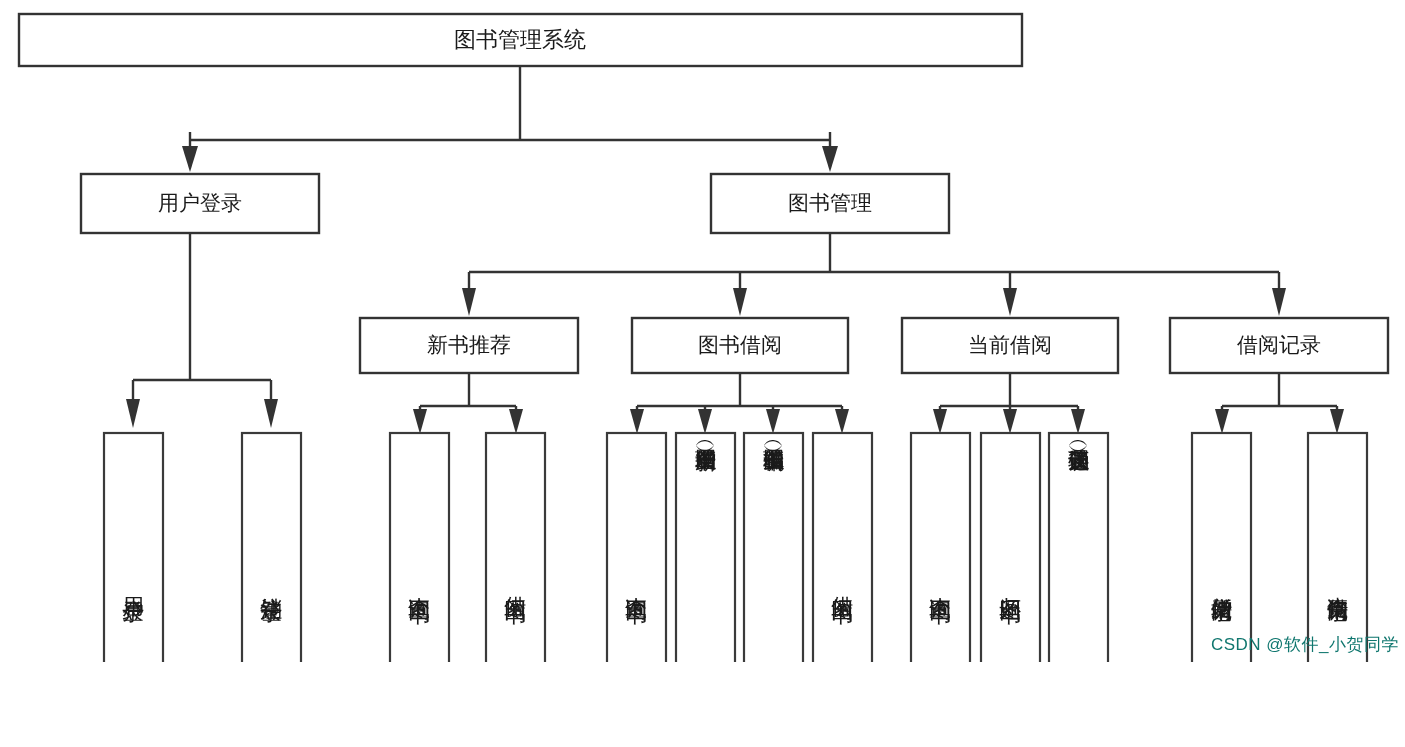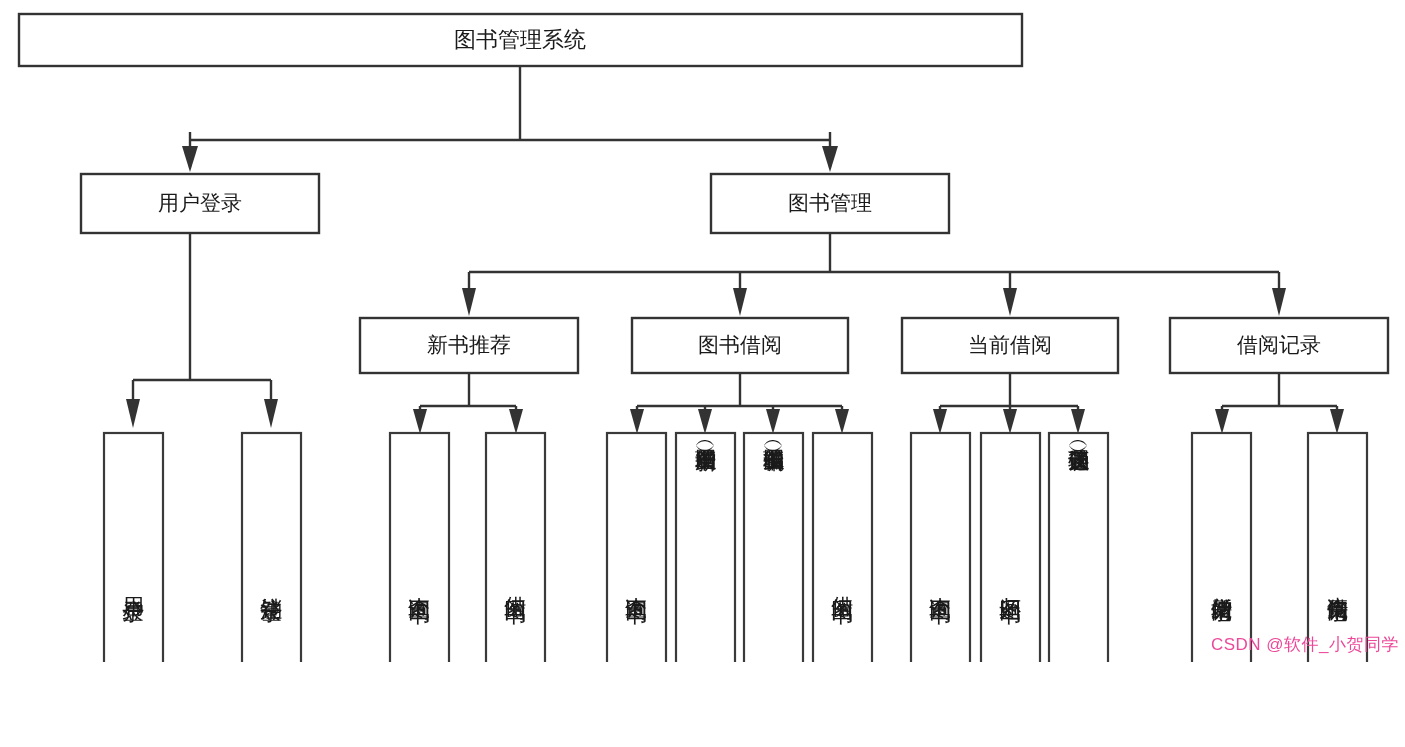--- a/index.html
+++ b/index.html
@@ -77,21 +77,21 @@
     color: #1a1a1a;
     white-space: nowrap;
     text-align: center;
   }
   .watermark {
     position: absolute;
     right: 6px;
     bottom: 6px;
     font-family: "Liberation Sans", "DejaVu Sans", sans-serif;
     font-size: 17px;
-    color: #ec4899;
+    color: #0f766e;
     letter-spacing: 0.5px;
     user-select: none;
     white-space: nowrap;
   }
 </style>
 </head>
 <body>
 
 <div id="diagram-root">
 

